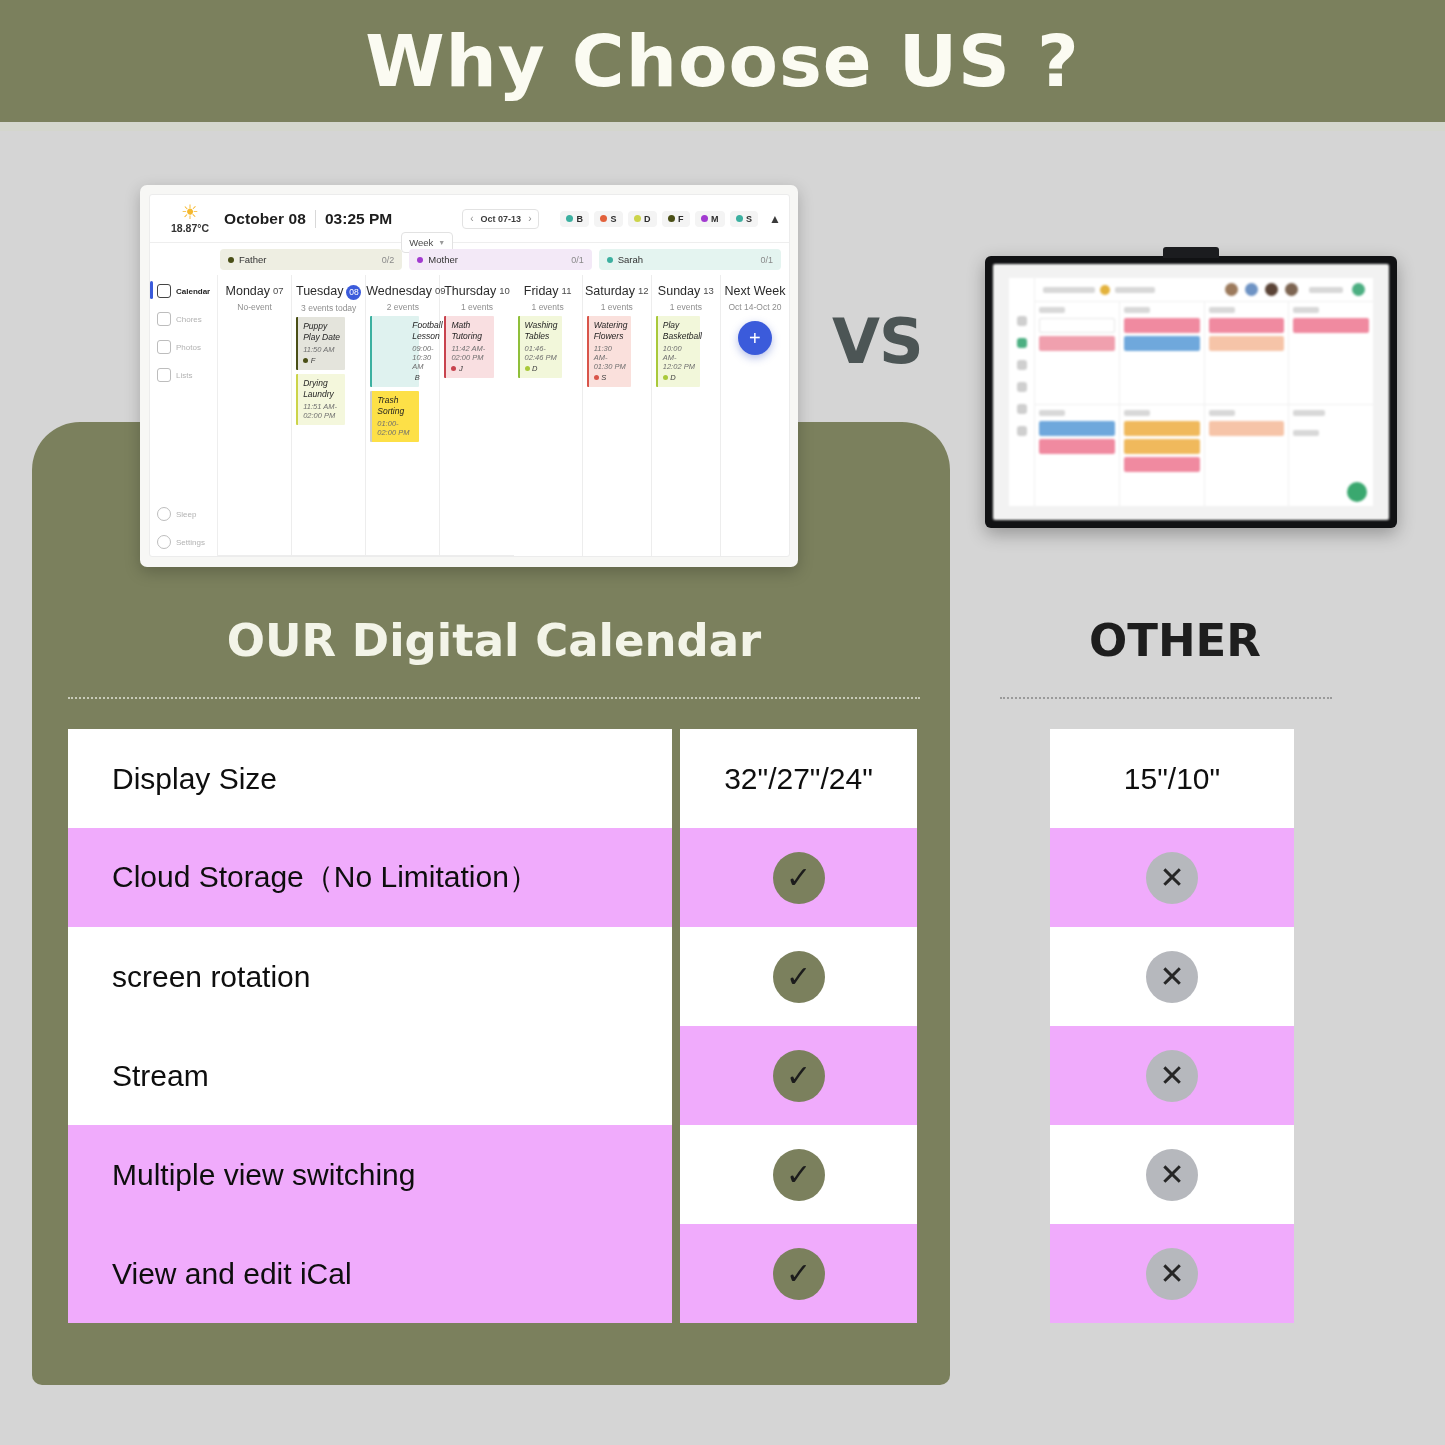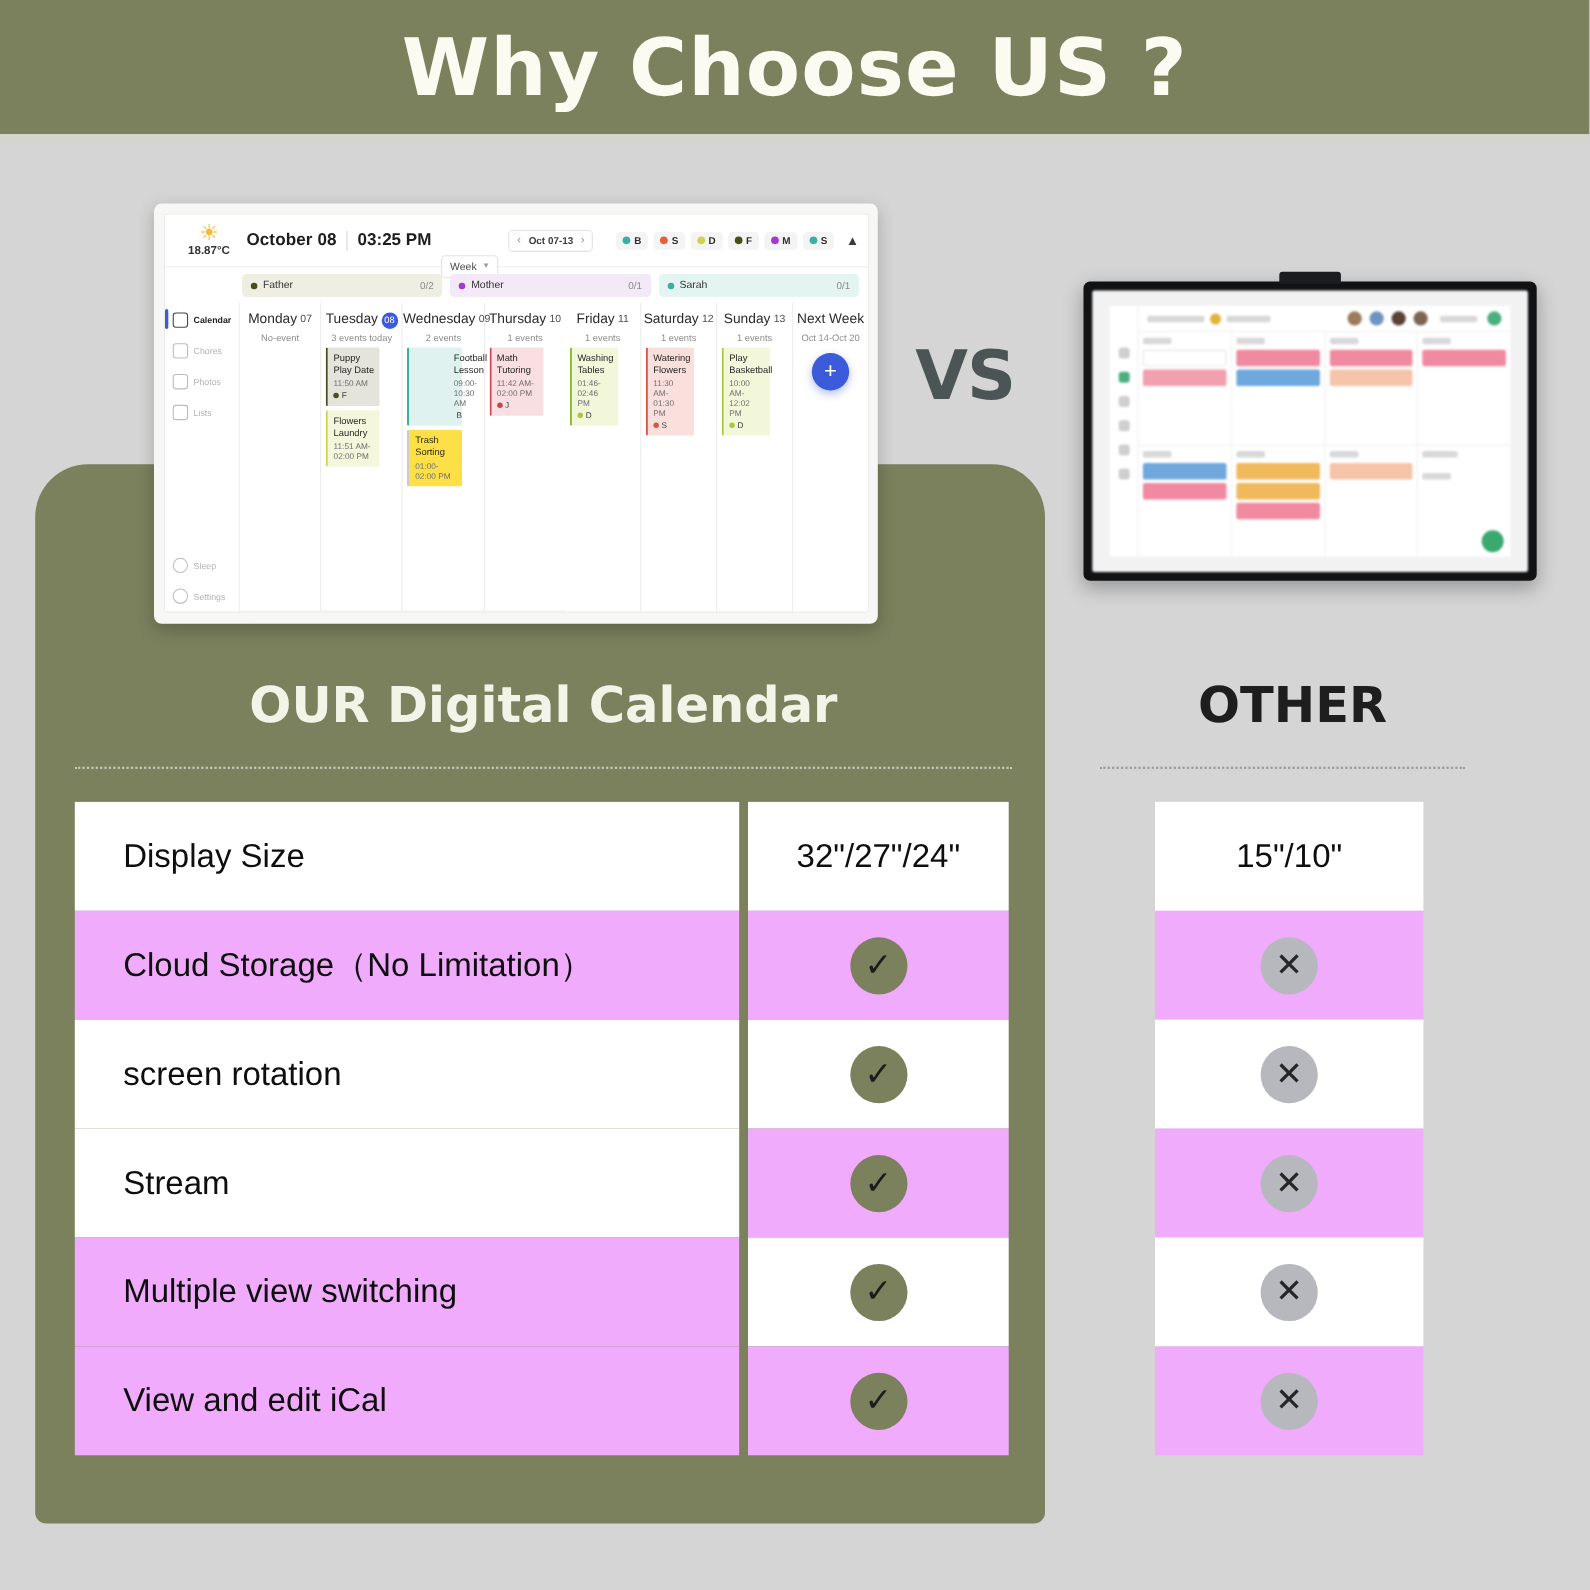--- a/index.html
+++ b/index.html
@@ -124,21 +124,21 @@
   .day-name { font-size: 12.5px; color: #2b2b2b; }
   .day-num { font-size: 9.5px; color: #4a4a4a; margin-left: 3px; vertical-align: 1px; }
   .day-num.today {
     background: #3b5bdb; color: #fff; border-radius: 50%;
     display: inline-block; width: 15px; height: 15px; line-height: 15px;
     text-align: center; font-size: 8.5px; vertical-align: 0;
   }
   .day-sub { font-size: 8.5px; color: #8e8e8e; text-align: center; margin-top: 2px; }
   .evt {
     margin: 4px 20px 0 4px; border-left: 2.5px solid #bbb;
-    padding: 4px 5px 5px 5px; border-radius: 1px;
+    padding: 4px 5px 5px 5px; border-radius: 1px; font-style: italic;
   }
   .evt-title { font-size: 8.5px; color: #1f1f1f; line-height: 1.25; }
   .evt-time { font-size: 7.5px; color: #6f6f6f; margin-top: 2.5px; }
   .evt-who { font-size: 7.5px; color: #3a3a3a; margin-top: 2.5px; display: flex; align-items: center; gap: 2.5px; }
   .evt-who .dot { width: 5px; height: 5px; border-radius: 50%; display: inline-block; }
   .fab {
     width: 34px; height: 34px; border-radius: 50%;
     background: #3b5bdb; color: #fff; font-size: 20px; font-weight: 300;
     display: flex; align-items: center; justify-content: center;
     margin: 9px auto 0; box-shadow: 0 3px 8px rgba(40,70,190,.35);
@@ -349,21 +349,21 @@
                 <div class="day-sub">3 events today</div>
                 <div class="evt" style="background: rgb(228, 228, 220); border-left-color: rgb(74, 79, 22);">
                   <div class="evt-title">Puppy Play Date</div>
                   <div class="evt-time">11:50 AM</div>
                   <div class="evt-who">
                     <span class="dot" style="background:#4a4f16"></span>
                     <span class="w">F</span>
                   </div>
                 </div>
                 <div class="evt" style="background: rgb(244, 247, 220); border-left-color: rgb(204, 212, 74);">
-                  <div class="evt-title">Flowers Laundry</div>
+                  <div class="evt-title">Drying Laundry</div>
                   <div class="evt-time">11:51 AM-02:00 PM</div>
                 </div>
               </div>
               <div class="day-col">
                 <div class="day-head"><span class="day-name">Wednesday</span><span class="day-num">09</span></div>
                 <div class="day-sub">2 events</div>
                 <div class="evt" style="background: rgb(223, 242, 239); border-left-color: rgb(60, 176, 160); padding-left: 40px;">
                   <div class="evt-title">Football Lesson</div>
                   <div class="evt-time">09:00-10:30 AM</div>
                   <div class="evt-who">

